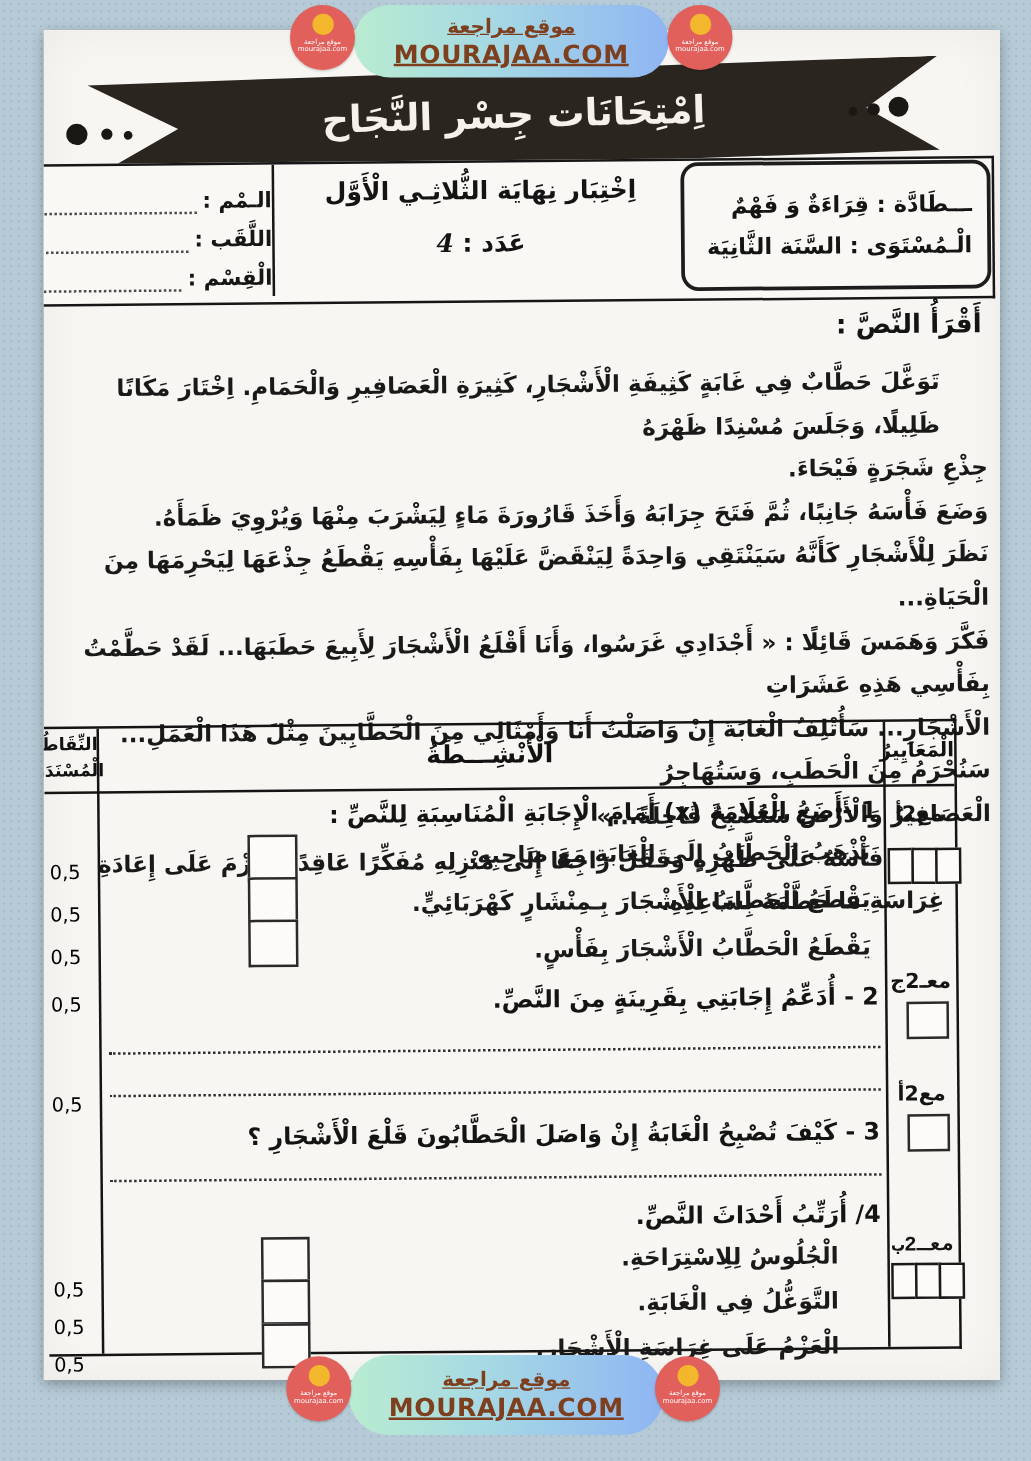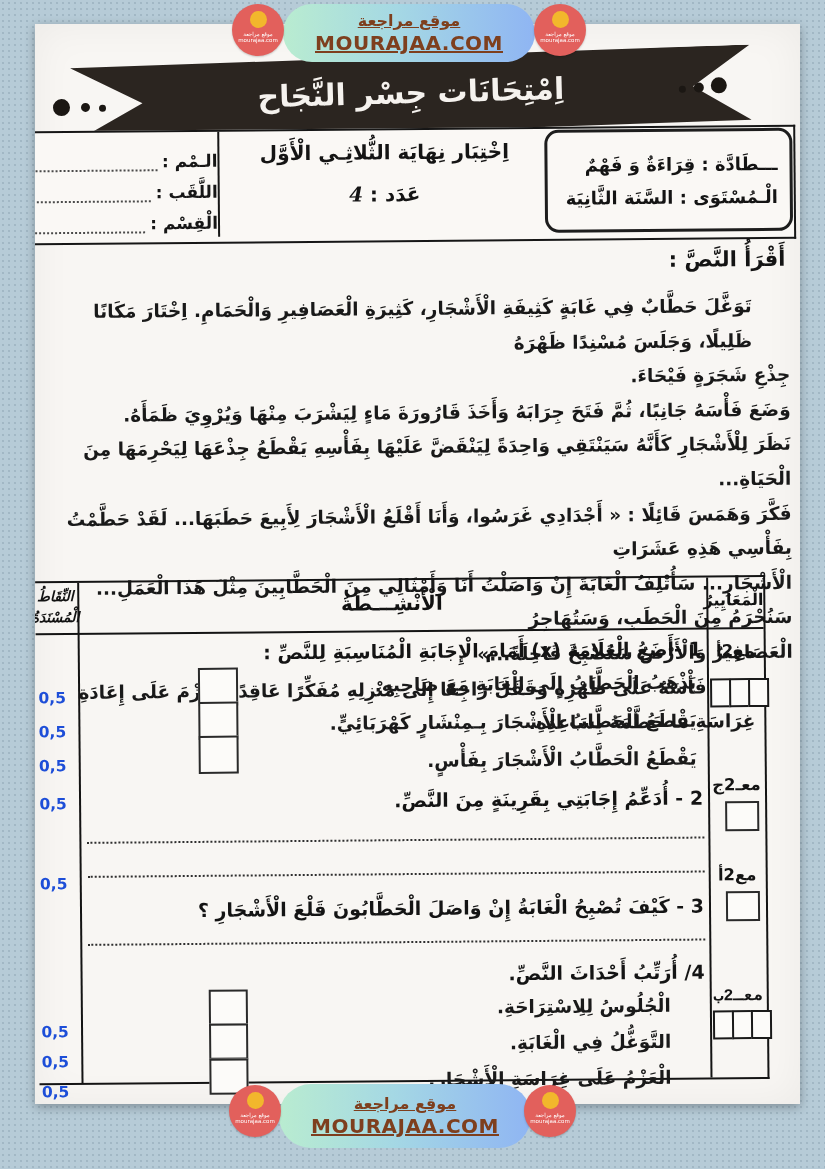--- a/index.html
+++ b/index.html
@@ -61,21 +61,21 @@
   .act-table{border:2.5px solid #141414;border-left:none;}
   .vline{border-left:2.5px solid #141414;width:0;}
   .hline{border-top:2.5px solid #141414;height:0;}
   .qtitle{font-size:19px;font-weight:800;color:#141414;text-align:right;}
   .opt{font-size:18.5px;font-weight:700;color:#1a1a1a;text-align:right;}
   .chk{border:2px solid #2a2a2a;background:#fcfbf9;cursor:pointer;}
   .dotline{border-top:2.5px dotted #2f2f2f;height:0;cursor:text;}
   .crit{font-size:16.5px;font-weight:800;color:#141414;text-align:center;}
   .crit-boxes{display:flex;}
   .crit-boxes .cb{width:17px;height:25px;border:2px solid #1a1a1a;background:#fcfbf9;margin-left:-2px;cursor:pointer;}
-  .pts{font-size:15.5px;font-weight:700;color:#1d4ed8;text-align:center;width:32px;}
+  .pts{font-size:15.5px;font-weight:400;color:#000000;text-align:center;width:32px;}
   .thdr{font-weight:800;color:#121212;text-align:center;}
 </style>
 </head>
 <body>
 
 <div class="stage">
 
   <div class="abs badge" style="left:232px;top:4px;">
     <div class="book"></div>
     <div class="btxt"><span>موقع مراجعة</span><br>
@@ -151,21 +151,21 @@
         <div class="read-line">الْأَشْجَارِ... سَأُتْلِفُ الْغَابَةَ إِنْ وَاصَلْتُ أَنَا وَأَمْثَالِي مِنَ الْحَطَّابِينَ مِثْلَ هَذَا الْعَمَلِ... سَنُحْرَمُ مِنَ الْحَطَبِ، وَسَتُهَاجِرُ</div>
         <div class="read-line">الْعَصَافِيرُ وَالْأَرْضُ سَتُصْبِحُ قَاحِلَةً...»</div>
         <div class="read-line indent">وَضَعَ فَأْسَهُ عَلَى ظَهْرِهِ وَقَفَلَ رَاجِعًا إِلَى مَنْزِلِهِ مُفَكِّرًا عَاقِدًا الْعَزْمَ عَلَى إِعَادَةِ غِرَاسَةِ مَا حَطَّمَهُ بِسَاعِدِهِ.</div>
       </div>
 
       <div class="abs act-table" style="left:0;top:554px;width:728px;height:500px;">
         <div class="abs vline" style="left:42px;top:0;bottom:0;"></div>
         <div class="abs vline" style="left:671px;top:0;bottom:0;"></div>
         <div class="abs hline" style="left:0;right:0;top:50px;"></div>
 
-        <div class="abs thdr ar" style="left:-12px;top:3px;width:64px;font-size:14px;line-height:21px;font-style:italic;">
+        <div class="abs thdr ar" style="left:-12px;top:3px;width:64px;font-size:14px;line-height:21px;">
           <span>النِّقَاطُ</span><br><span>الْمُسْنَدَةُ</span>
         </div>
         <div class="abs thdr ar" style="left:42px;top:11px;width:629px;font-size:20px;">الْأَنْشِـــطَةُ</div>
         <div class="abs thdr ar" style="left:671px;top:13px;width:57px;font-size:16px;">الْمَعَايِيرُ</div>
 
         <div class="abs qtitle ar" style="left:50px;right:62px;top:60px;">1 -أَضَعُ الْعَلَامَةَ (x) أَمَامَ الْإِجَابَةِ الْمُنَاسِبَةِ لِلنَّصِّ :</div>
         <div class="abs opt ar" style="left:220px;right:68px;top:94px;">يَذْهَبُ الْحَطَّابُ إِلَى الْغَابَةِ مَعَ صَاحِبِهِ.</div>
         <div class="abs opt ar" style="left:220px;right:68px;top:132px;">يَقْطَعُ الْحَطَّابُ الْأَشْجَارَ بِـمِنْشَارٍ كَهْرَبَائِيٍّ.</div>
         <div class="abs opt ar" style="left:220px;right:68px;top:170px;">يَقْطَعُ الْحَطَّابُ الْأَشْجَارَ بِفَأْسٍ.</div>
         <div class="abs chk" style="left:162px;top:86px;width:36px;height:34px;"></div>

